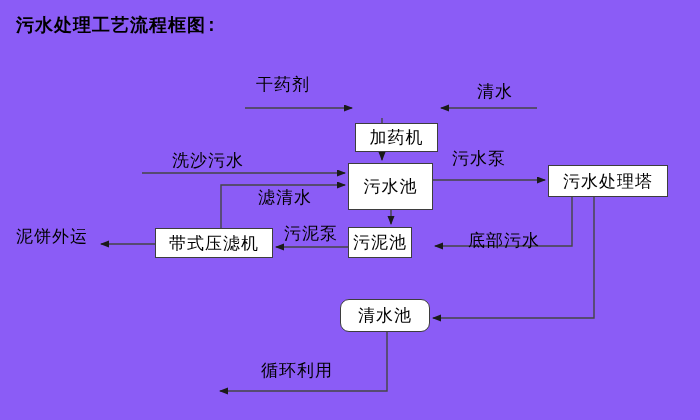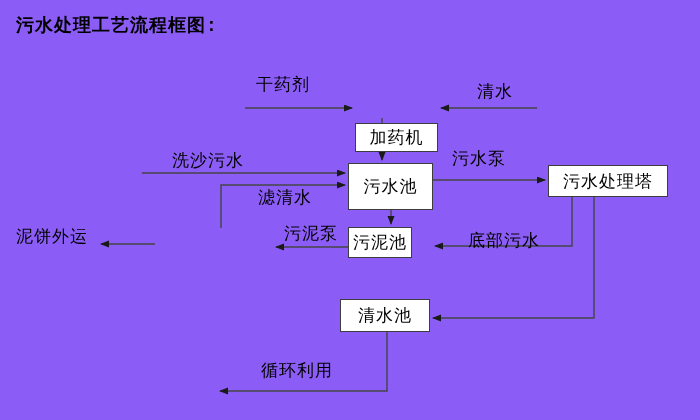--- a/index.html
+++ b/index.html
@@ -44,21 +44,21 @@
     letter-spacing: 1px;
     white-space: nowrap;
     line-height: 20px;
   }
   
   #node-dosing      { left: 355px; top: 89px;  width: 83px;  height: 29px; margin-top: 34px; }
   #node-sewagepool  { left: 348px; top: 163px; width: 85px;  height: 47px; justify-content: center; }
   #node-tower       { left: 548px; top: 165px; width: 120px; height: 32px; }
   #node-sludgepool  { left: 348px; top: 227px; width: 64px;  height: 31px; }
   #node-beltpress   { left: 155px; top: 228px; width: 118px; height: 30px; }
-  #node-cleanpool   { left: 340px; top: 299px; width: 90px;  height: 33px; }
+  #node-cleanpool   { left: 340px; top: 299px; width: 90px;  height: 33px; border-radius: 9px; }
   
   #lbl-dry      { left: 256px; top: 76px; text-align: right;  }
   #lbl-clean    { left: 477px; top: 83px;  }
   #lbl-sand     { left: 172px; top: 152px; }
   #lbl-filtered { left: 258px; top: 189px; }
   #lbl-spump    { left: 452px; top: 150px; }
   #lbl-bottom   { left: 468px; top: 232px; }
   #lbl-slpump   { left: 284px; top: 225px; }
   #lbl-mudcake  { left: 16px;  top: 228px; }
   #lbl-recycle  { left: 261px; top: 362px; }
@@ -95,20 +95,23 @@
   </div>
   <div id="node-sewagepool" class="node">
     <span>污水池</span>
   </div>
   <div id="node-tower" class="node">
     <span>污水处理塔</span>
   </div>
   <div id="node-sludgepool" class="node">
     <span>污泥池</span>
   </div>
+  <div id="node-beltpress" class="node">
+    <span>带式压滤机</span>
+  </div>
   <div id="node-cleanpool" class="node">
     <span>清水池</span>
   </div>
 
   <div id="lbl-dry" class="edge-label">干药剂</div>
   <div id="lbl-clean" class="edge-label">清水</div>
   <div id="lbl-sand" class="edge-label">洗沙污水</div>
   <div id="lbl-filtered" class="edge-label">滤清水</div>
   <div id="lbl-spump" class="edge-label">污水泵</div>
   <div id="lbl-bottom" class="edge-label">底部污水</div>

